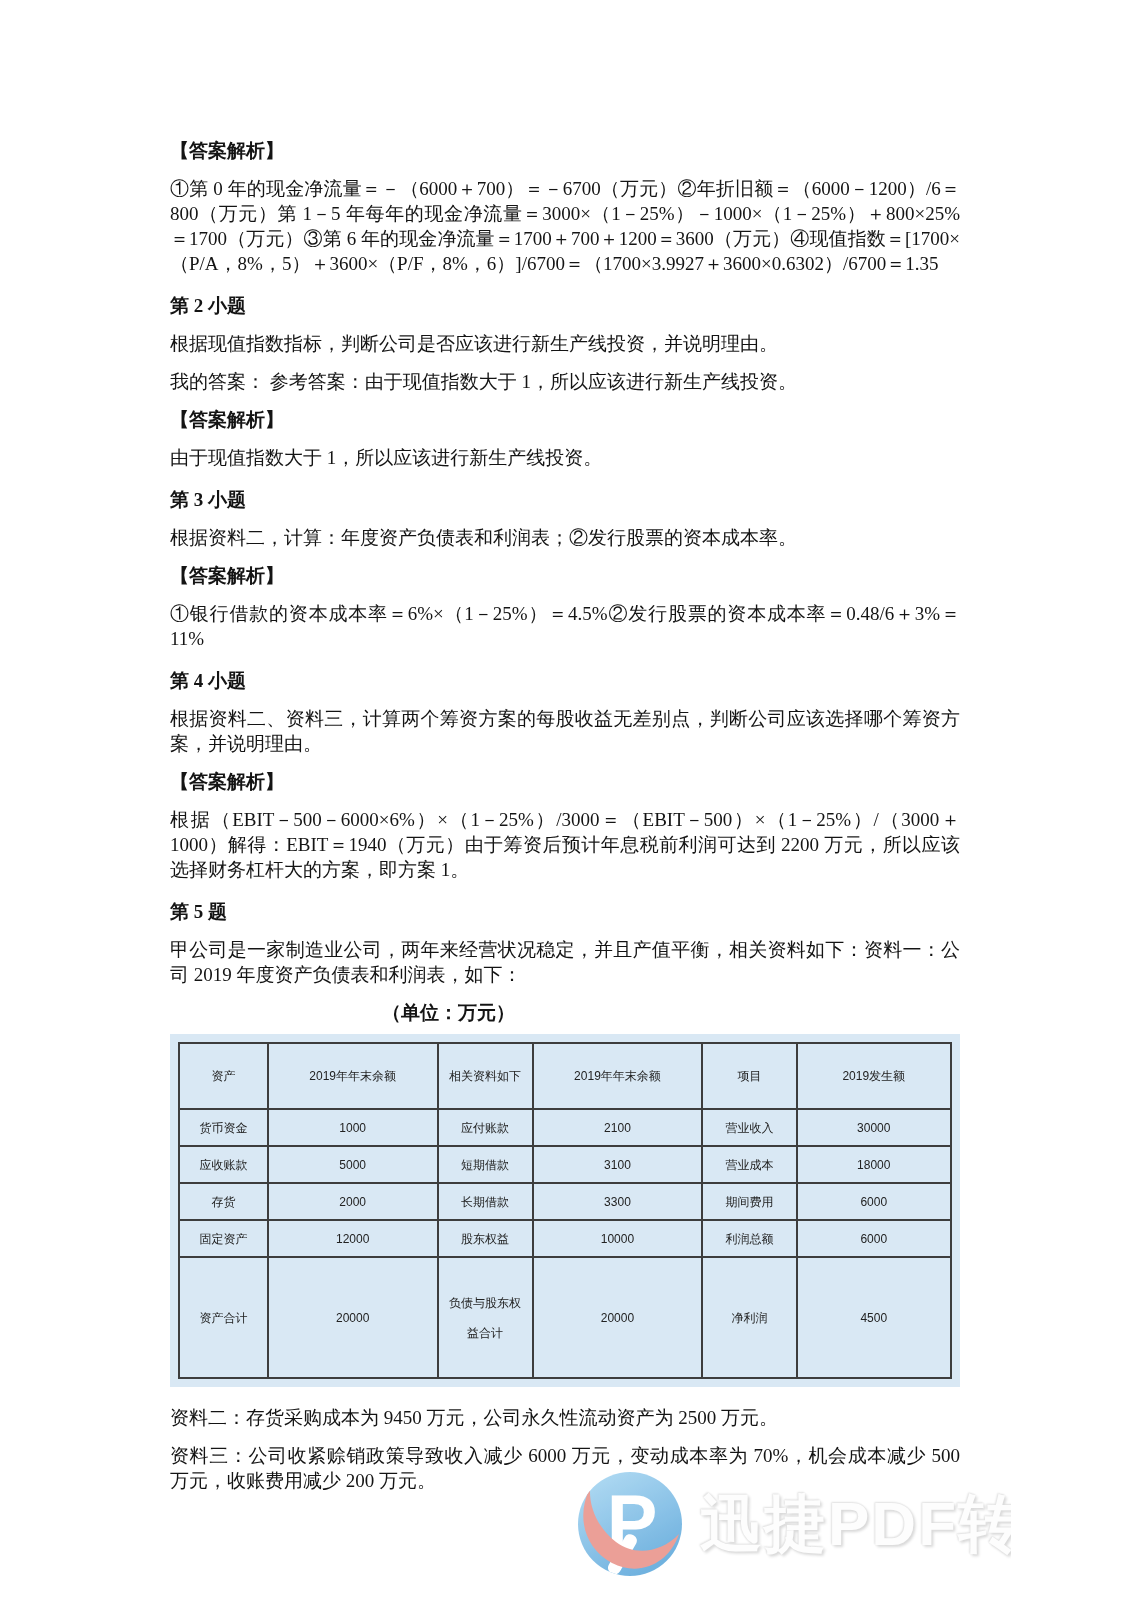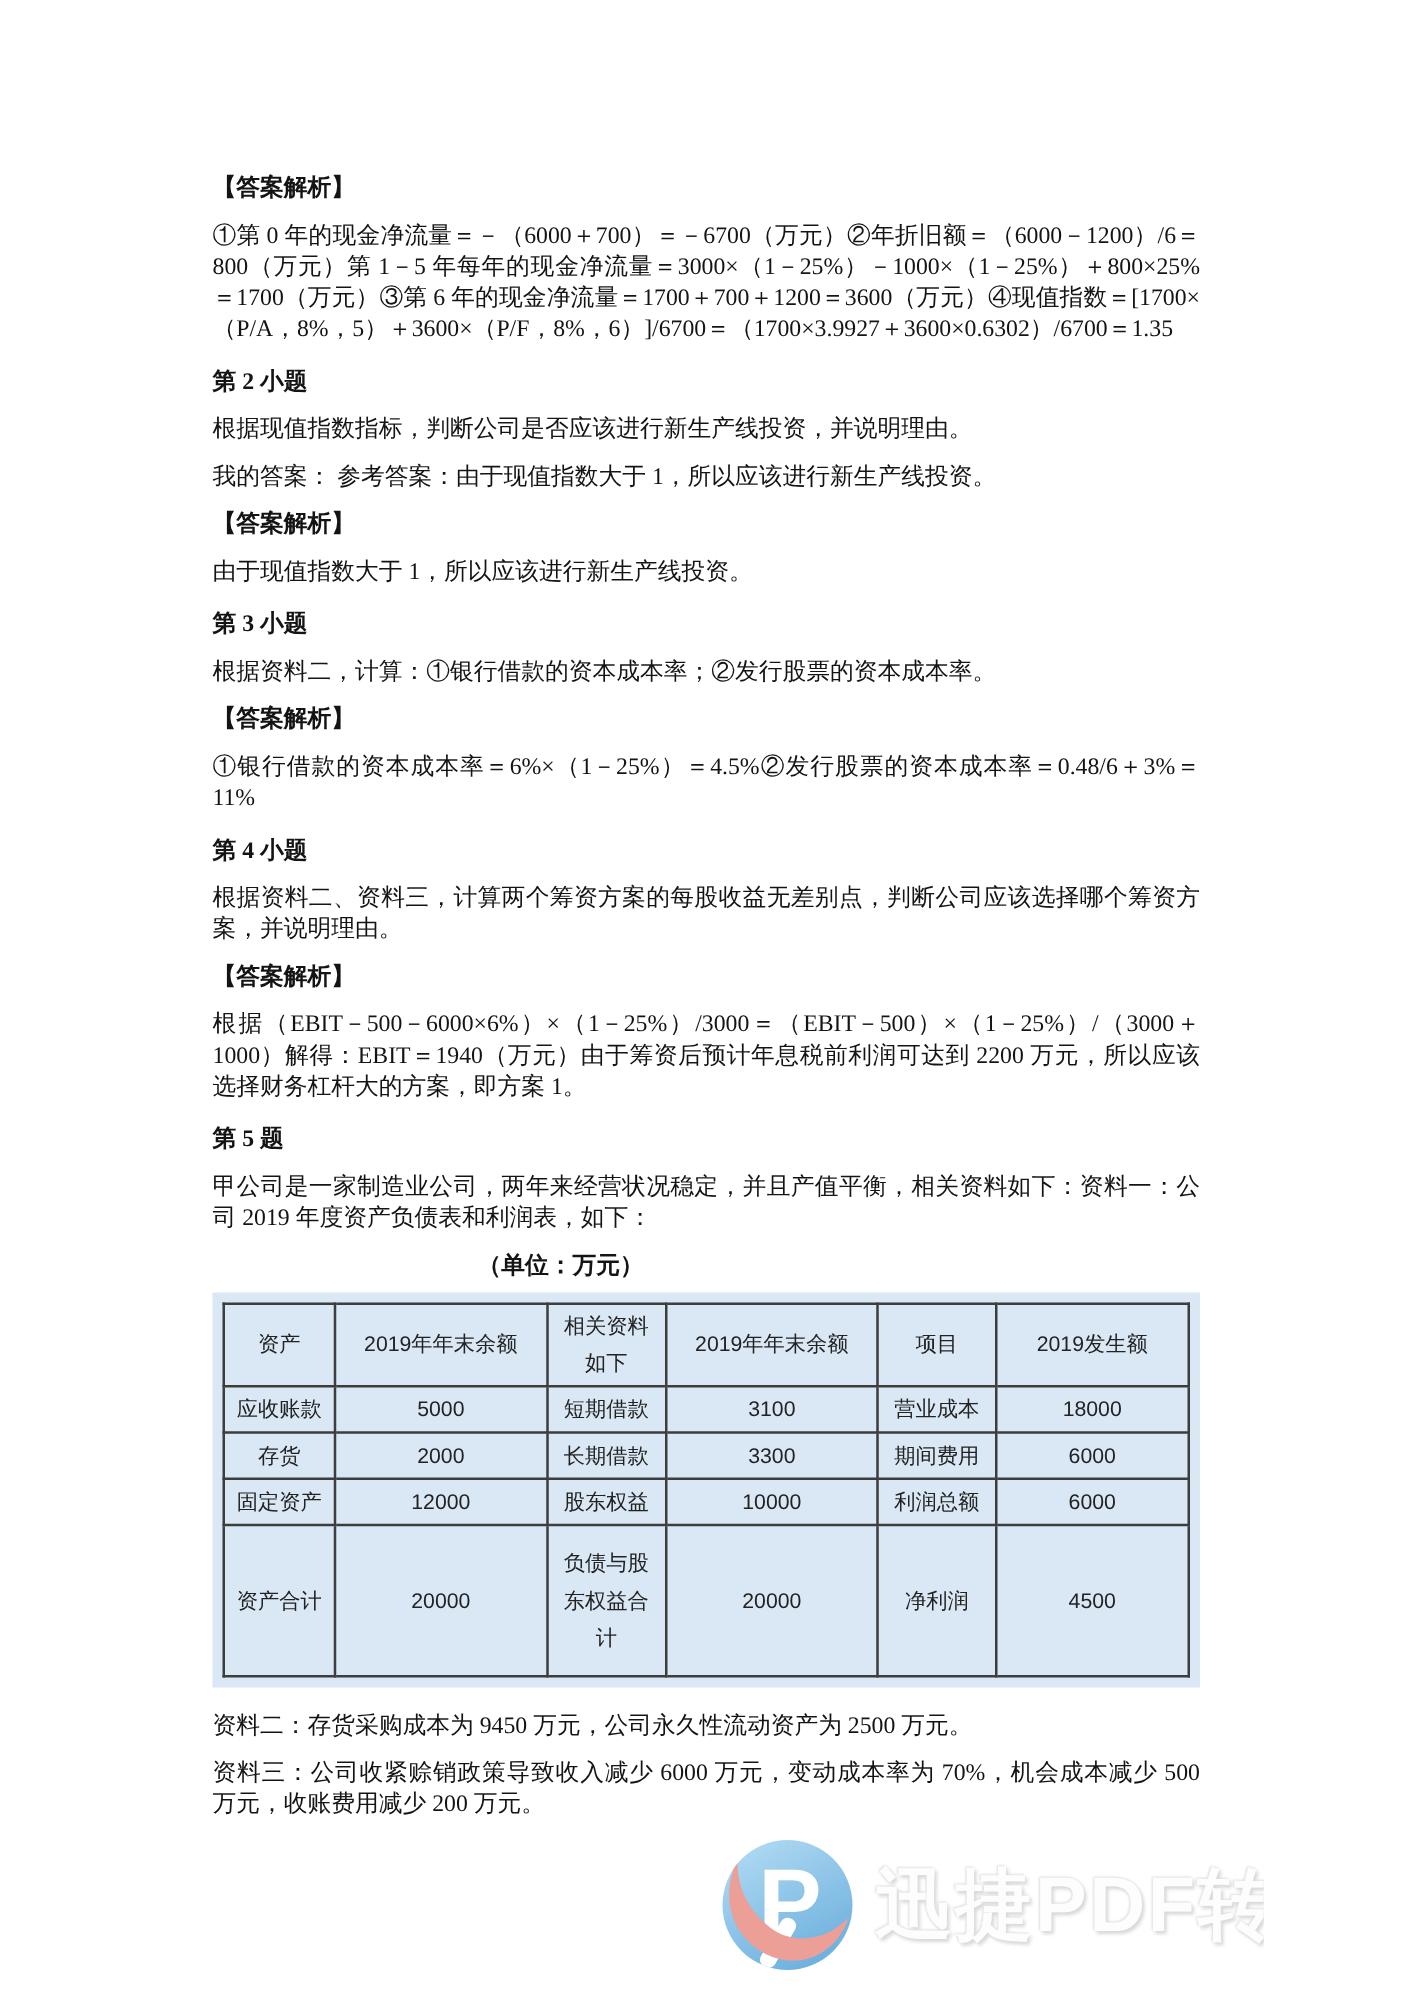--- a/index.html
+++ b/index.html
@@ -34,21 +34,21 @@
   .tbl-frame{
     background:#d9e8f4;
     padding:8px 8px;
     margin:2px 0 18px 0;
   }
   table.fin{
     width:100%;
     border-collapse:collapse;
     table-layout:fixed;
     font-family:"Liberation Sans","DejaVu Sans",sans-serif;
-    font-size:17px;
+    font-size:12px;
     color:#222222;
   }
   table.fin th, table.fin td{
     border:2px solid #3d3d3d;
     background:#d9e8f4;
     text-align:center;
     vertical-align:middle;
     padding:2px 5px;
     font-weight:normal;
     line-height:30px;
@@ -87,21 +87,21 @@
     <div class="heading">【答案解析】</div>
     <p>①第 0 年的现金净流量＝－（6000＋700）＝－6700（万元）②年折旧额＝（6000－1200）/6＝800（万元）第 1－5 年每年的现金净流量＝3000×（1－25%）－1000×（1－25%）＋800×25%＝1700（万元）③第 6 年的现金净流量＝1700＋700＋1200＝3600（万元）④现值指数＝[1700×（P/A，8%，5）＋3600×（P/F，8%，6）]/6700＝（1700×3.9927＋3600×0.6302）/6700＝1.35</p>
 
     <div class="heading sec-title">第 2 小题</div>
     <p>根据现值指数指标，判断公司是否应该进行新生产线投资，并说明理由。</p>
     <p>我的答案：  参考答案：由于现值指数大于 1，所以应该进行新生产线投资。</p>
     <div class="heading">【答案解析】</div>
     <p>由于现值指数大于 1，所以应该进行新生产线投资。</p>
 
     <div class="heading sec-title">第 3 小题</div>
-    <p>根据资料二，计算：①银行借款的资本成本率；②发行股票的资本成本率。</p>
+    <p>根据资料二，计算：年度资产负债表和利润表；②发行股票的资本成本率。</p>
     <div class="heading">【答案解析】</div>
     <p>①银行借款的资本成本率＝6%×（1－25%）＝4.5%②发行股票的资本成本率＝0.48/6＋3%＝11%</p>
 
     <div class="heading sec-title">第 4 小题</div>
     <p>根据资料二、资料三，计算两个筹资方案的每股收益无差别点，判断公司应该选择哪个筹资方案，并说明理由。</p>
     <div class="heading">【答案解析】</div>
     <p>根据（EBIT－500－6000×6%）×（1－25%）/3000＝（EBIT－500）×（1－25%）/（3000＋1000）解得：EBIT＝1940（万元）由于筹资后预计年息税前利润可达到 2200 万元，所以应该选择财务杠杆大的方案，即方案 1。</p>
 
     <div class="heading sec-title">第 5 题</div>
     <p>甲公司是一家制造业公司，两年来经营状况稳定，并且产值平衡，相关资料如下：资料一：公司 2019 年度资产负债表和利润表，如下：</p>
@@ -118,20 +118,28 @@
             <col style="width:20%">
         </colgroup>
         <tbody>
           <tr class="hdr">
             <th>资产</th>
             <th>2019年年末余额</th>
             <th>相关资料如下</th>
             <th>2019年年末余额</th>
             <th>项目</th>
             <th>2019发生额</th>
+          </tr>
+          <tr class="r">
+            <td>货币资金</td>
+            <td>1000</td>
+            <td>应付账款</td>
+            <td>2100</td>
+            <td>营业收入</td>
+            <td>30000</td>
           </tr>
           <tr class="r">
             <td>应收账款</td>
             <td>5000</td>
             <td>短期借款</td>
             <td>3100</td>
             <td>营业成本</td>
             <td>18000</td>
           </tr>
           <tr class="r">

